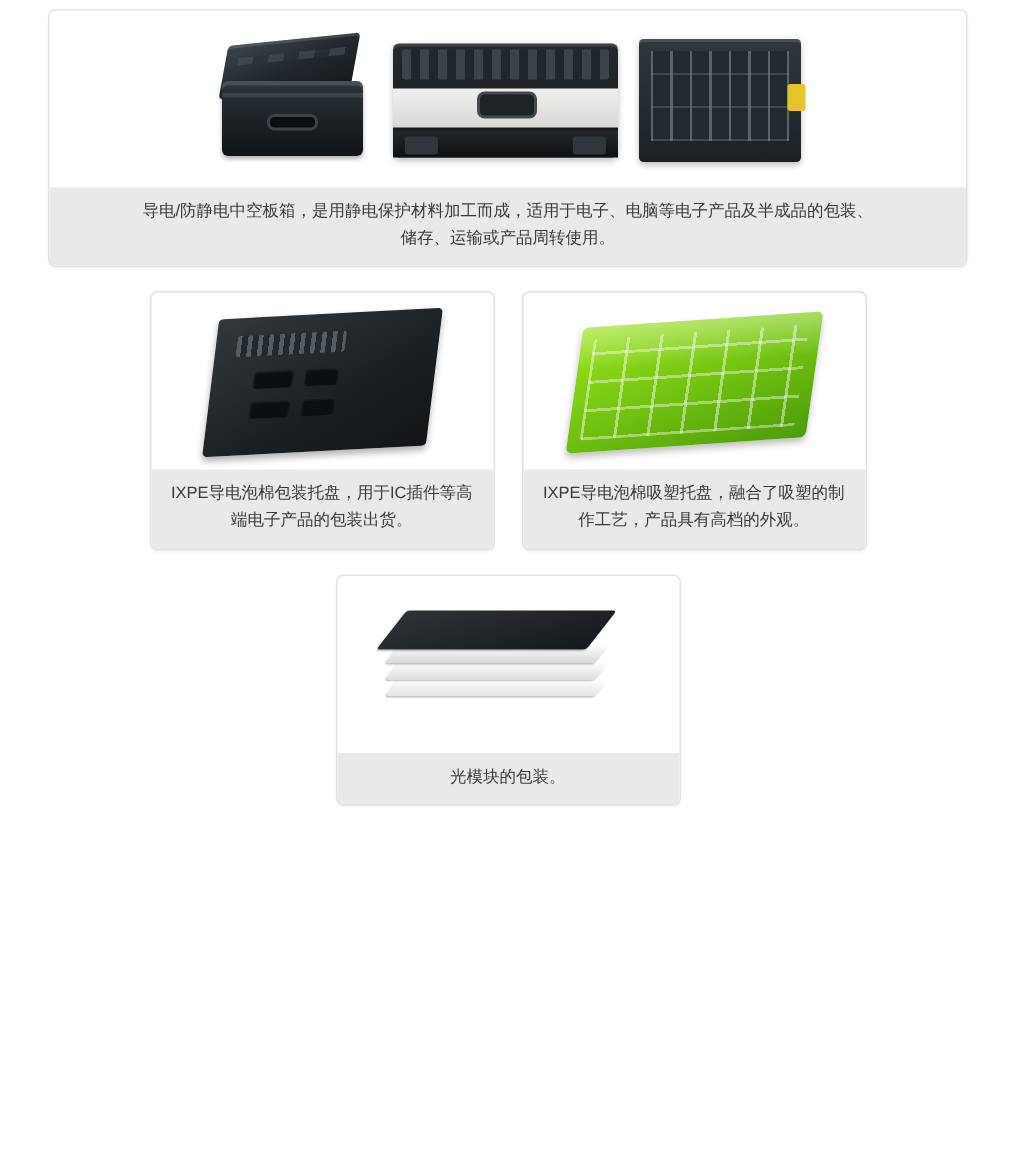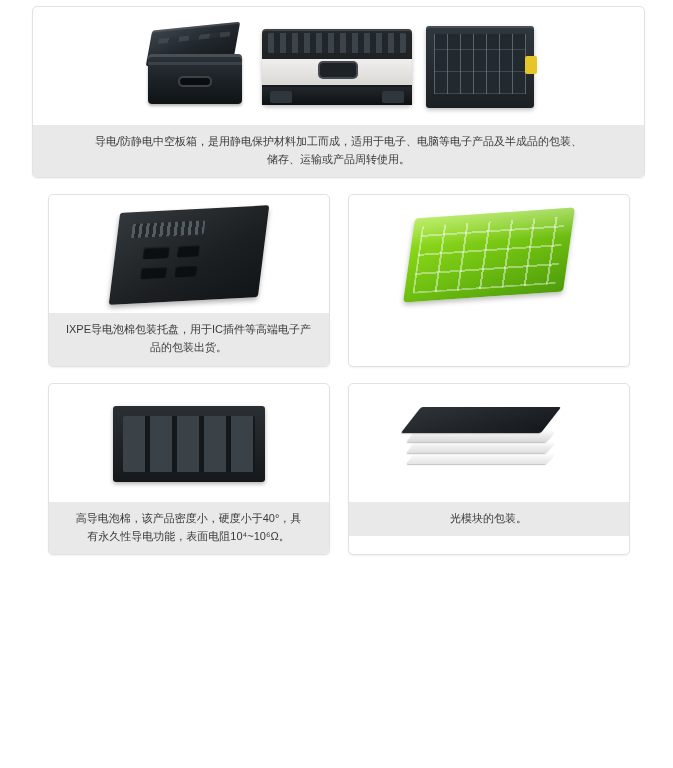--- a/index.html
+++ b/index.html
@@ -31,21 +31,21 @@
 
   .card {
     background: #ffffff;
     border: 1px solid #e2e2e2;
     border-radius: 5px;
     box-shadow: 0 1px 2px rgba(0,0,0,0.06);
     box-sizing: border-box;
     overflow: hidden;
   }
   .card.wide { width: 613px; }
-  .card.half { width: 282px; }
+  .card.half { width: 230px; }
 
   .media {
     display: flex;
     align-items: center;
     justify-content: center;
     gap: 14px;
     padding: 12px 10px 10px 10px;
     box-sizing: border-box;
   }
   .media.wide { height: 118px; }
@@ -291,36 +291,26 @@
       <div class="caption">IXPE导电泡棉包装托盘，用于IC插件等高端电子产品的包装出货。</div>
     </div>
 
     <div class="card half">
       <div class="media half">
         <div class="fig greentray">
           <div class="cells"></div>
             <div class="gloss"></div>
         </div>
       </div>
+      <div class="caption">IXPE导电泡棉吸塑托盘，融合了吸塑的制作工艺，产品具有高档的外观。</div>
     </div>
   </div>
 
 
   <div class="row">
-    <div class="card half">
-      <div class="media half">
-        <div class="fig slatblock">
-          <div class="slats"></div>
-        </div>
-      </div>
-      <div class="caption">
-        <div>高导电泡棉，该产品密度小，硬度小于40°，具</div>
-        <div>有永久性导电功能，表面电阻10⁴~10⁶Ω。</div>
-      </div>
-    </div>
 
     <div class="card half">
       <div class="media half">
         <div class="fig sheets">
           <div class="sheet s1"></div>
           <div class="sheet s2"></div>
           <div class="sheet s3"></div>
           <div class="sheet s4"></div>
         </div>
       </div>

